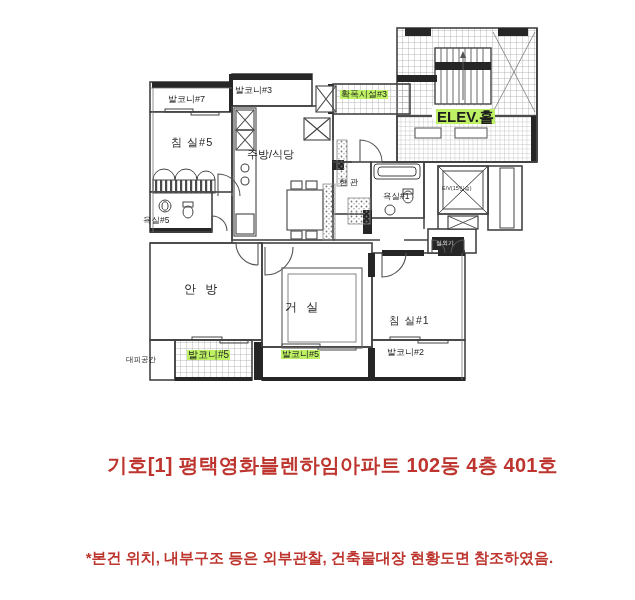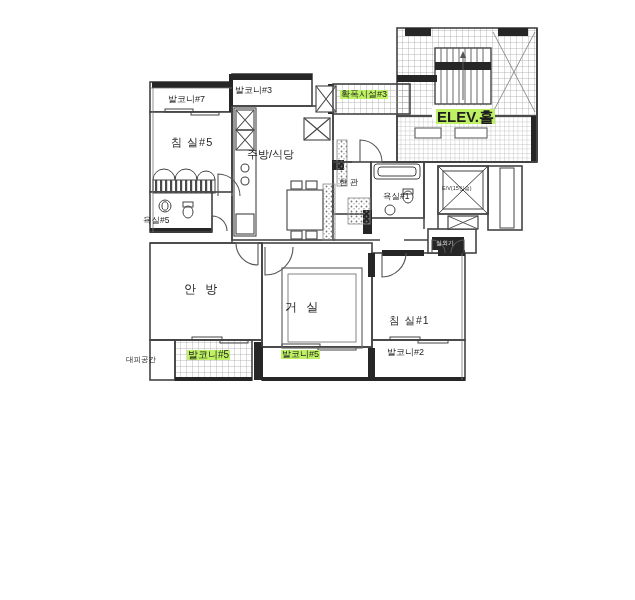--- a/index.html
+++ b/index.html
@@ -226,14 +226,16 @@
   <span class="lbl" style="left:184px;top:283px;font-size:12px;letter-spacing:3px;">안 방</span>
   <span class="lbl" style="left:285px;top:301px;font-size:12px;letter-spacing:3px;">거 실</span>
   <span class="lbl onhatch" style="left:281px;top:350px;font-size:9px;">발코니#5</span>
   <span class="lbl" style="left:389px;top:315px;font-size:10.5px;letter-spacing:1px;">침 실#1</span>
   <span class="lbl" style="left:387px;top:348px;font-size:9px;">발코니#2</span>
   <span class="lbl onhatch" style="left:187px;top:350px;font-size:10px;">발코니#5</span>
   <span class="lbl" style="left:126px;top:356px;font-size:7.5px;">대피공간</span>
   <span class="lbl" style="left:442px;top:186px;font-size:5.5px;color:#333;">E/V(15인승)</span>
   <span class="lbl" style="left:436px;top:240px;font-size:6px;color:#e8e8e8;">실외기</span>
 
+  <div class="caption-title">기호[1] 평택영화블렌하임아파트 102동 4층 401호</div>
+  <div class="caption-footnote">*본건 위치, 내부구조 등은 외부관찰, 건축물대장 현황도면 참조하였음.</div>
 
 </div>
 
 </body></html>

